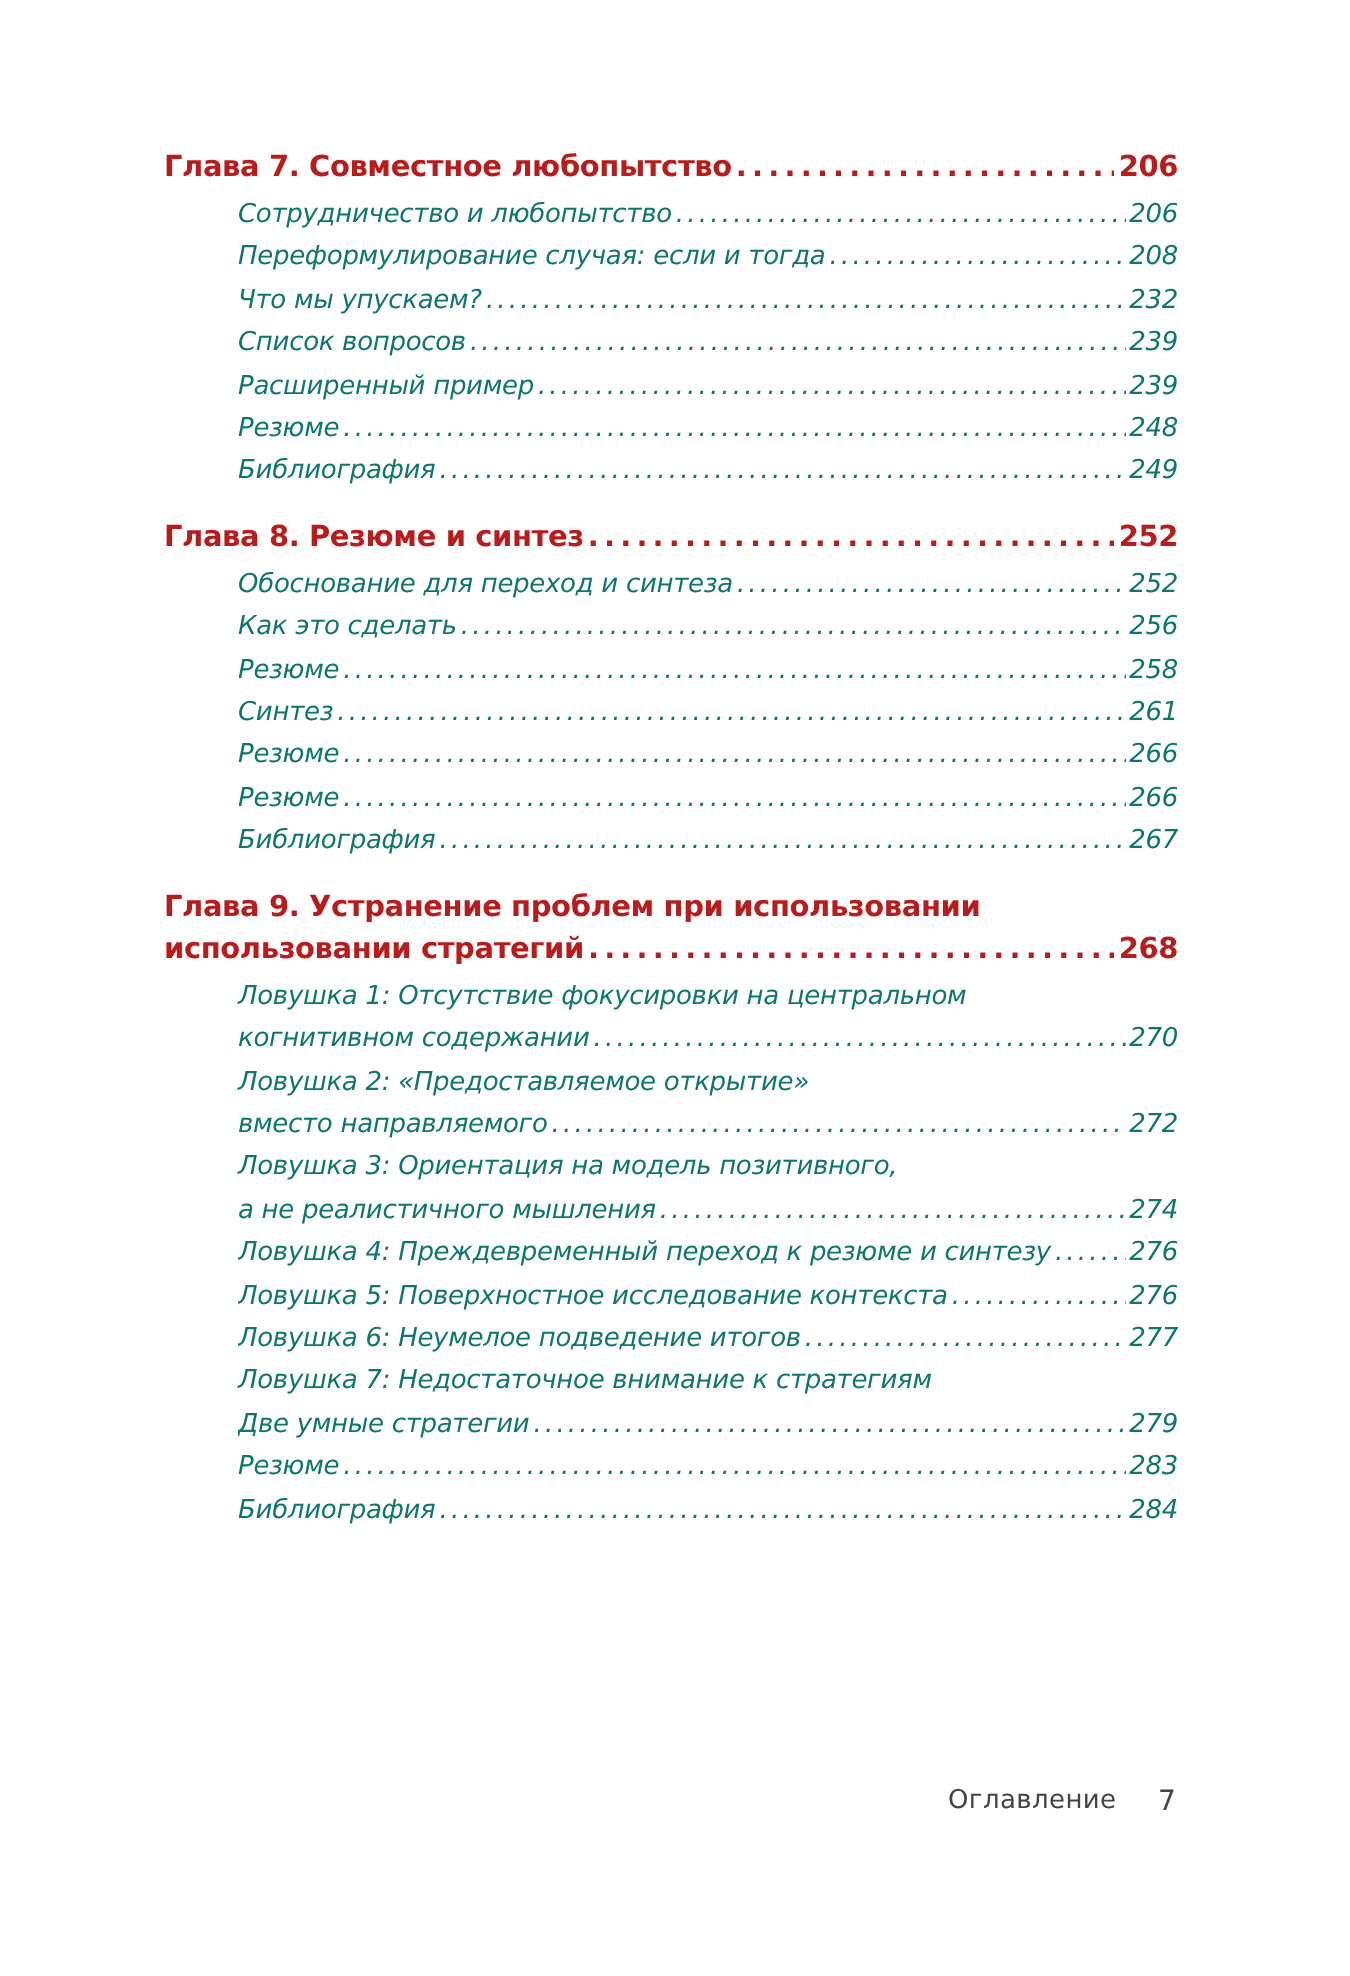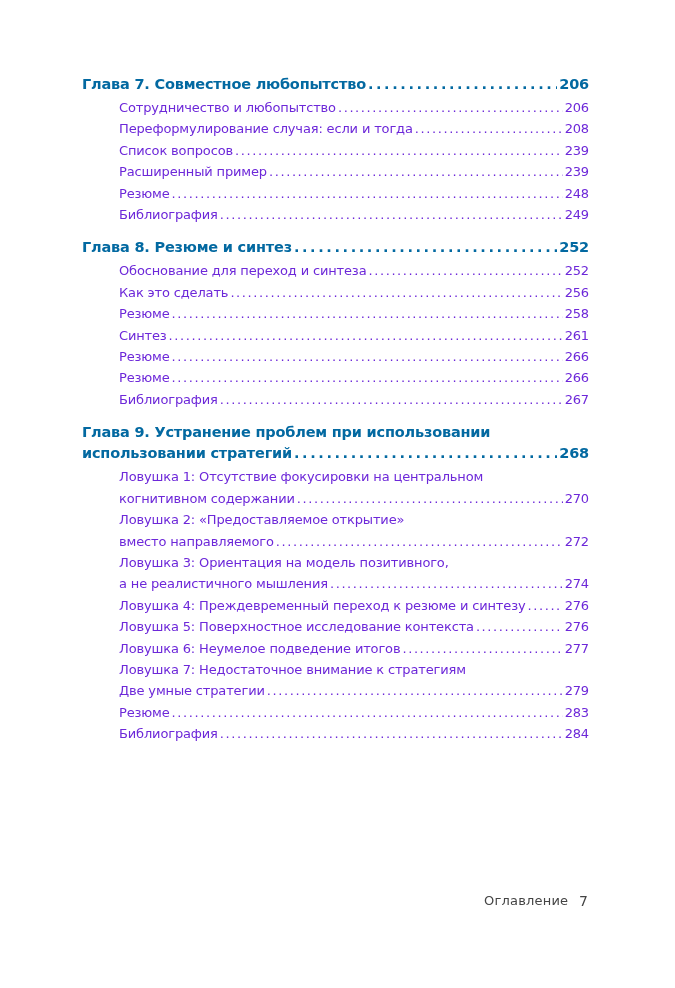--- a/index.html
+++ b/index.html
@@ -3,35 +3,35 @@
 <meta charset="utf-8">
 <style>
   html, body { margin: 0; padding: 0; }
   body {
     width: 675px; height: 988px; background: #ffffff; position: relative;
     overflow: hidden; color: #2a2a2a;
     font-family: "DejaVu Sans", sans-serif;
   }
   .toc { position: absolute; left: 82px; top: 74px; width: 507px; }
   .chapter {
-    font-weight: bold; font-size: 14.5px; color: #0369a1;
+    font-weight: bold; font-size: 14.5px; color: #b91c1c;
     line-height: 21px; letter-spacing: -0.2px;
   }
   .chapter-block { margin-bottom: 12px; }
   .row { display: flex; align-items: baseline; white-space: nowrap; overflow: hidden; }
   .row .t { flex: 0 0 auto; }
   .row .dots { flex: 1 1 auto; overflow: hidden; white-space: nowrap; margin: 0 2px; letter-spacing: 1.6px; }
   .row .dots::before { content: "................................................................................................................................................................"; }
   .row .p { flex: 0 0 auto; }
   .chapter .row .dots { letter-spacing: 2.6px; }
   .items { margin-left: 37px; margin-top: 2px; }
-  .item { font-size: 13px; line-height: 21.4px; color: #6d28d9; letter-spacing: -0.15px; }
+  .item { font-size: 13px; line-height: 21.4px; color: #0f766e; letter-spacing: -0.15px; font-style: italic; }
   .item .first { display: block; white-space: nowrap; }
   .footer { position: absolute; top: 893px; left: 0; width: 675px; font-size: 13px; color: #444; }
-  .footer .fl { position: absolute; left: 484px; letter-spacing: 0.2px; }
+  .footer .fl { position: absolute; left: 474px; letter-spacing: 0.2px; }
   .footer .fp { position: absolute; left: 579px; font-size: 14px; }
 </style>
 </head>
 <body>
 
 <div class="toc" id="toc">
     <div class="chapter-block">
       <div class="chapter">
         <div class="row">
           <span class="t">Глава 7. Совместное любопытство</span>
@@ -49,20 +49,27 @@
         </div>
         <div class="item">
           <div class="row">
             <span class="t">Переформулирование случая: если и тогда</span>
             <span class="dots"></span>
             <span class="p">208</span>
           </div>
         </div>
         <div class="item">
           <div class="row">
+            <span class="t">Что мы упускаем?</span>
+            <span class="dots"></span>
+            <span class="p">232</span>
+          </div>
+        </div>
+        <div class="item">
+          <div class="row">
             <span class="t">Список вопросов</span>
             <span class="dots"></span>
             <span class="p">239</span>
           </div>
         </div>
         <div class="item">
           <div class="row">
             <span class="t">Расширенный пример</span>
             <span class="dots"></span>
             <span class="p">239</span>

